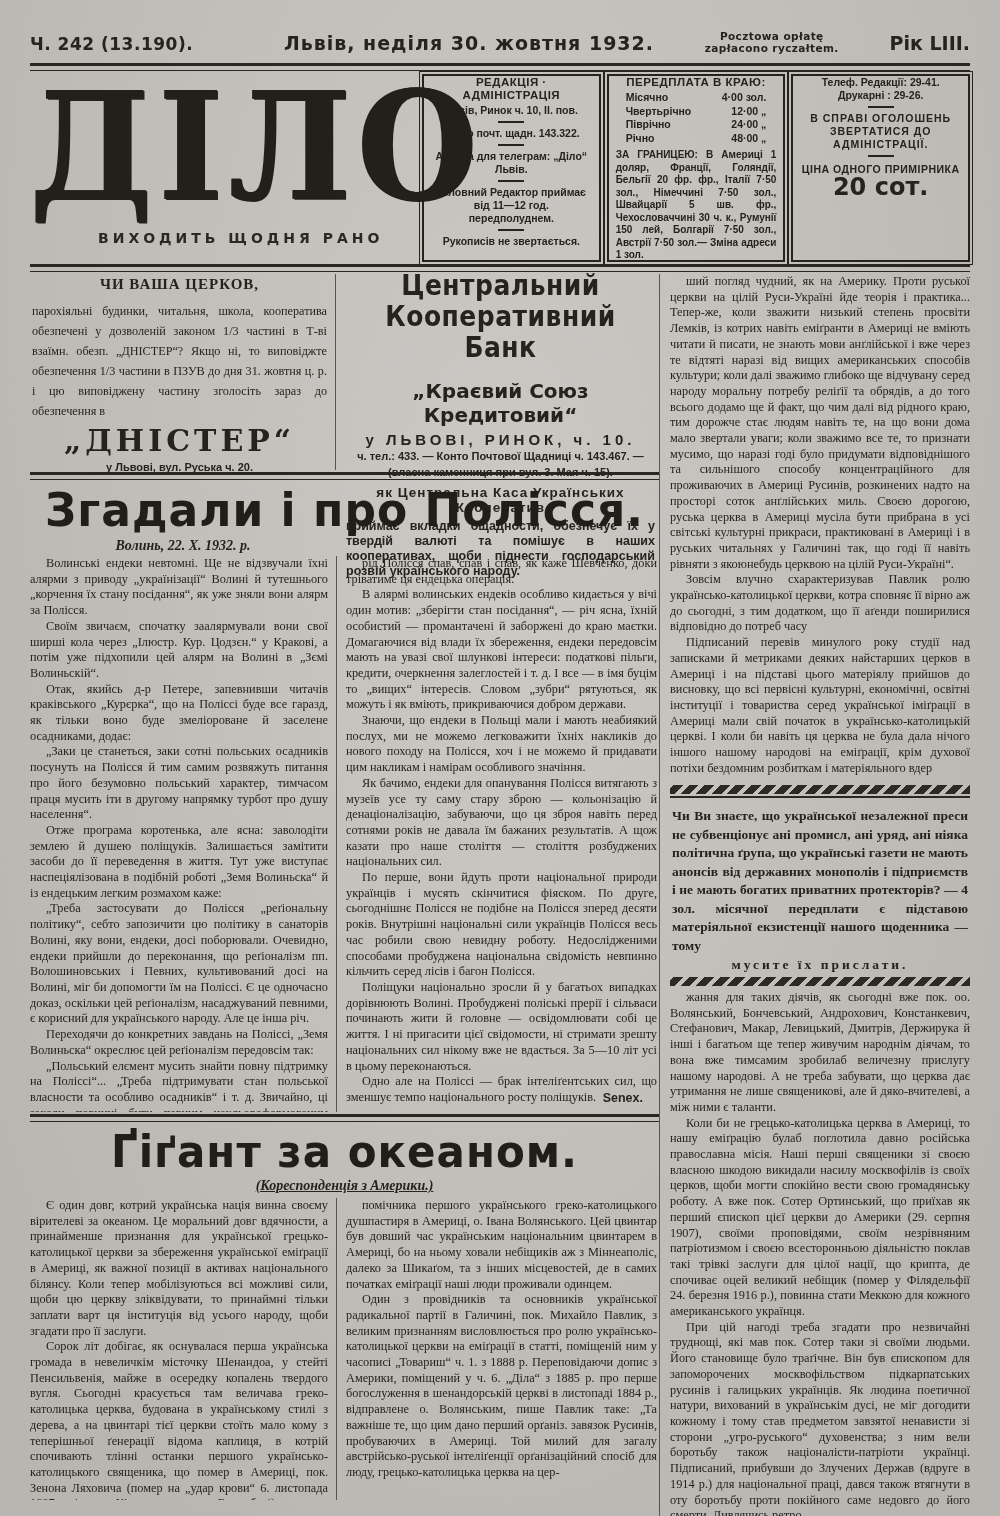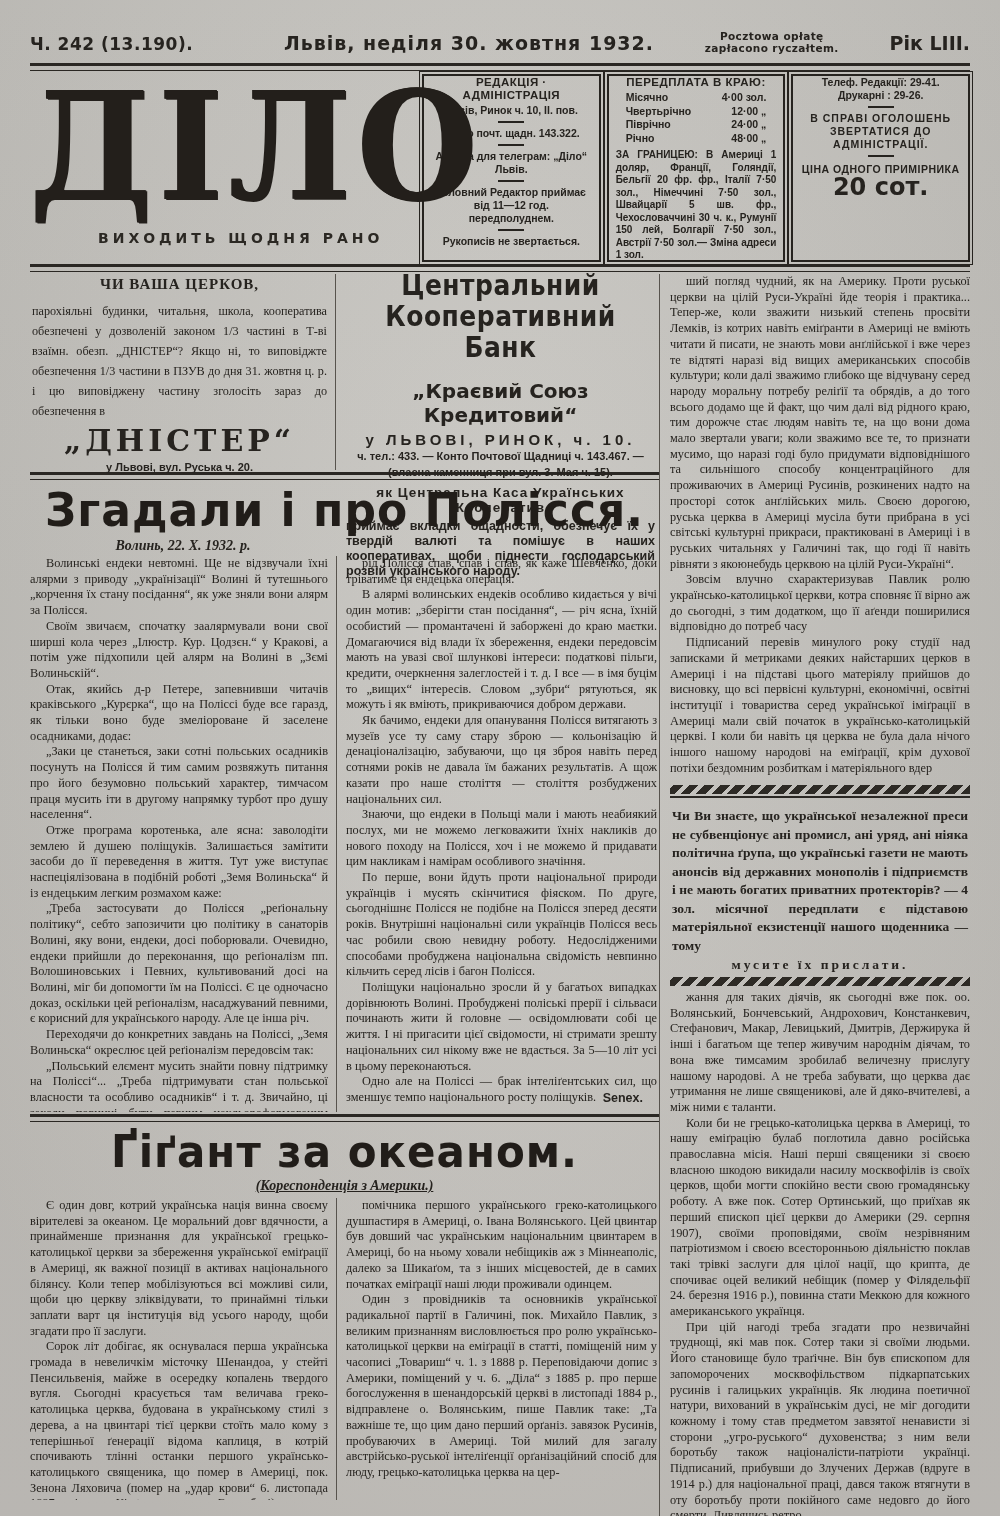--- a/index.html
+++ b/index.html
@@ -220,22 +220,22 @@
                 <p>„Заки це станеться, заки сотні польських осадників посунуть на Полісся й тим самим розвяжуть питання про його безумовно польський характер, тимчасом праця мусить іти в другому напрямку турбот про душу населення“.</p>
                 <p>Отже програма коротенька, але ясна: заволодіти землею й душею поліщуків. Залишається замітити засоби до її переведення в життя. Тут уже виступає наспеціялізована в подібній роботі „Земя Волиньска“ й із ендецьким легким розмахом каже:</p>
                 <p>„Треба застосувати до Полісся „реґіональну політику“, себто запозичити цю політику в санаторів Волині, яку вони, ендеки, досі поборювали. Очевидно, ендеки прийшли до переконання, що реґіоналізм пп. Волошиновських і Певних, культивований досі на Волині, міг би допомогти їм на Поліссі. Є це одночасно доказ, оскільки цей реґіоналізм, насаджуваний певними, є корисний для українського народу. Але це інша річ.</p>
                 <p>Переходячи до конкретних завдань на Поліссі, „Земя Волиньска“ окреслює цей реґіоналізм передовсім так:</p>
                 <p>„Польський елємент мусить знайти повну підтримку на Поліссі“... „Треба підтримувати стан польської власности та особливо осадників“ і т. д. Звичайно, ці заходи повинні бути певним нахльороформованим серпанком, щоб на-</p>
               </div>
             <div class="coltext second">
               <div>
                   <p>рід Полісся спав, спав і спав, як каже Шевченко, доки тріватиме ця ендецька операція.</p>
                   <p>В алярмі волинських ендеків особливо кидається у вічі один мотив: „зберігти стан посідання“, — річ ясна, їхній особистий — промантачені й заборжені до краю маєтки. Домагаючися від влади їх збереження, ендеки передовсім мають на увазі свої шлункові інтереси: податкові пільги, кредити, очеркнення залеглостей і т. д. І все — в імя буцім то „вищих“ інтересів. Словом „зубри“ рятуються, як можуть і як вміють, прикриваючися добром держави.</p>
+                  <p>Знаючи, що ендеки в Польщі мали і мають неабиякий послух, ми не можемо легковажити їхніх накликів до нового походу на Полісся, хоч і не можемо й придавати цим накликам і намірам особливого значіння.</p>
                   <p>Як бачимо, ендеки для опанування Полісся витягають з музеїв усе ту саму стару зброю — кольонізацію й денаціоналізацію, забуваючи, що ця зброя навіть перед сотнями років не давала їм бажаних результатів. А щож казати про наше століття — століття розбуджених національних сил.</p>
-                  <p>Знаючи, що ендеки в Польщі мали і мають неабиякий послух, ми не можемо легковажити їхніх накликів до нового походу на Полісся, хоч і не можемо й придавати цим накликам і намірам особливого значіння.</p>
                   <p>По перше, вони йдуть проти національної природи українців і мусять скінчитися фіяском. По друге, сьогоднішнє Полісся не подібне на Полісся зперед десяти років. Внутрішні національні сили українців Полісся весь час робили свою невидну роботу. Недослідженими способами пробуджена національна свідомість невпинно кільчить серед лісів і багон Полісся.</p>
                   <p>Поліщуки національно зросли й у багатьох випадках дорівнюють Волині. Пробуджені поліські прерії і сільваси починають жити й головне — освідомлювати собі це життя. І ні пригасити цієї свідомости, ні стримати зрешту національних сил нікому вже не вдасться. За 5—10 літ усі в цьому переконаються.</p>
                   <p>Одно але на Поліссі — брак інтеліґентських сил, що зменшує темпо національного росту поліщуків.</p>
                 </div>
               <div class="byline">Senex.</div>
             </div>
           </div>
         </article>
 
         <div class="rule-c"></div>

